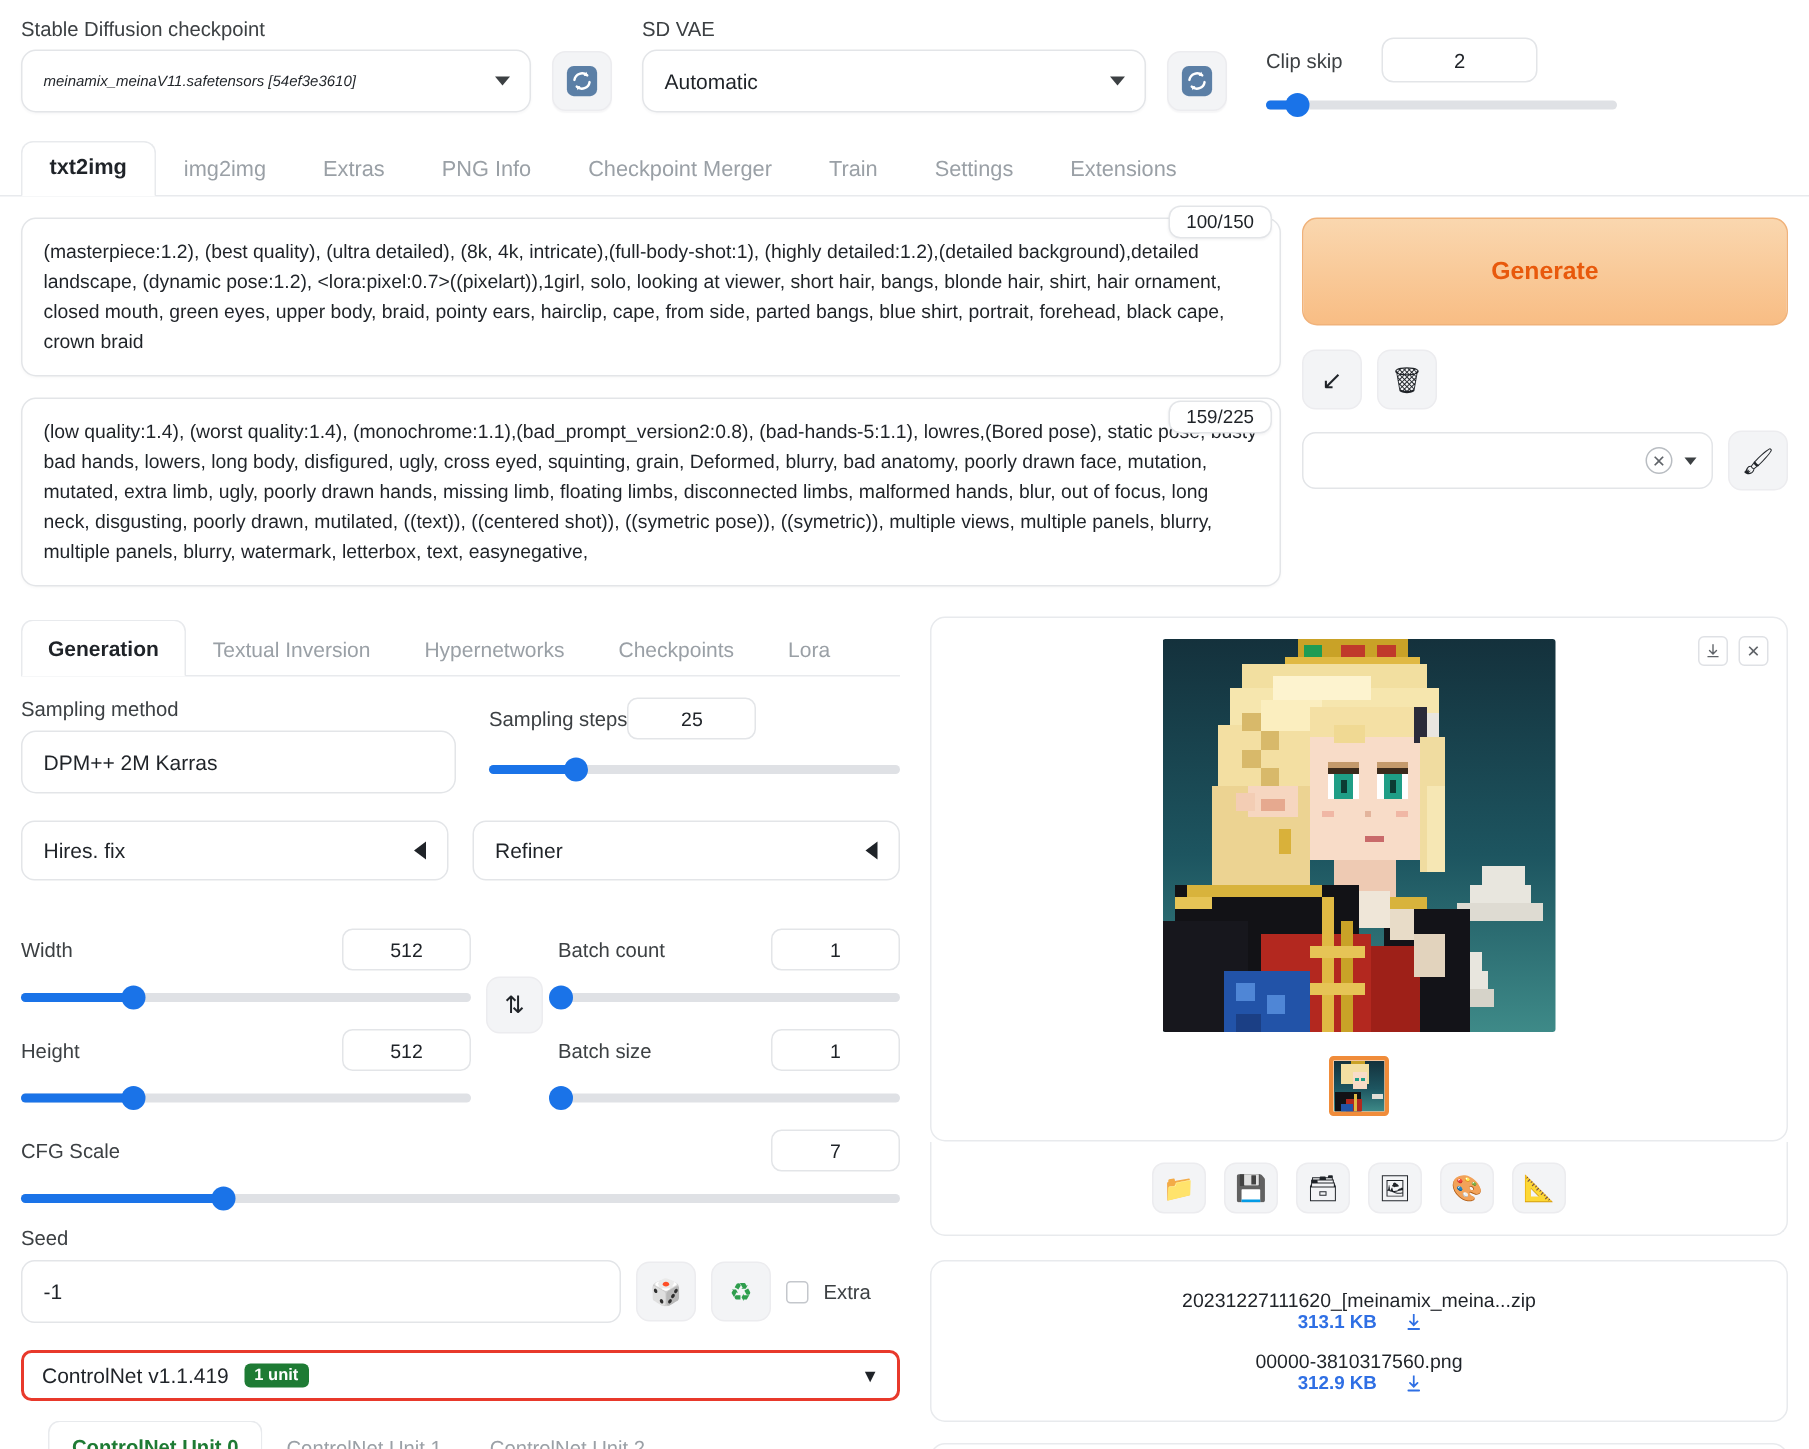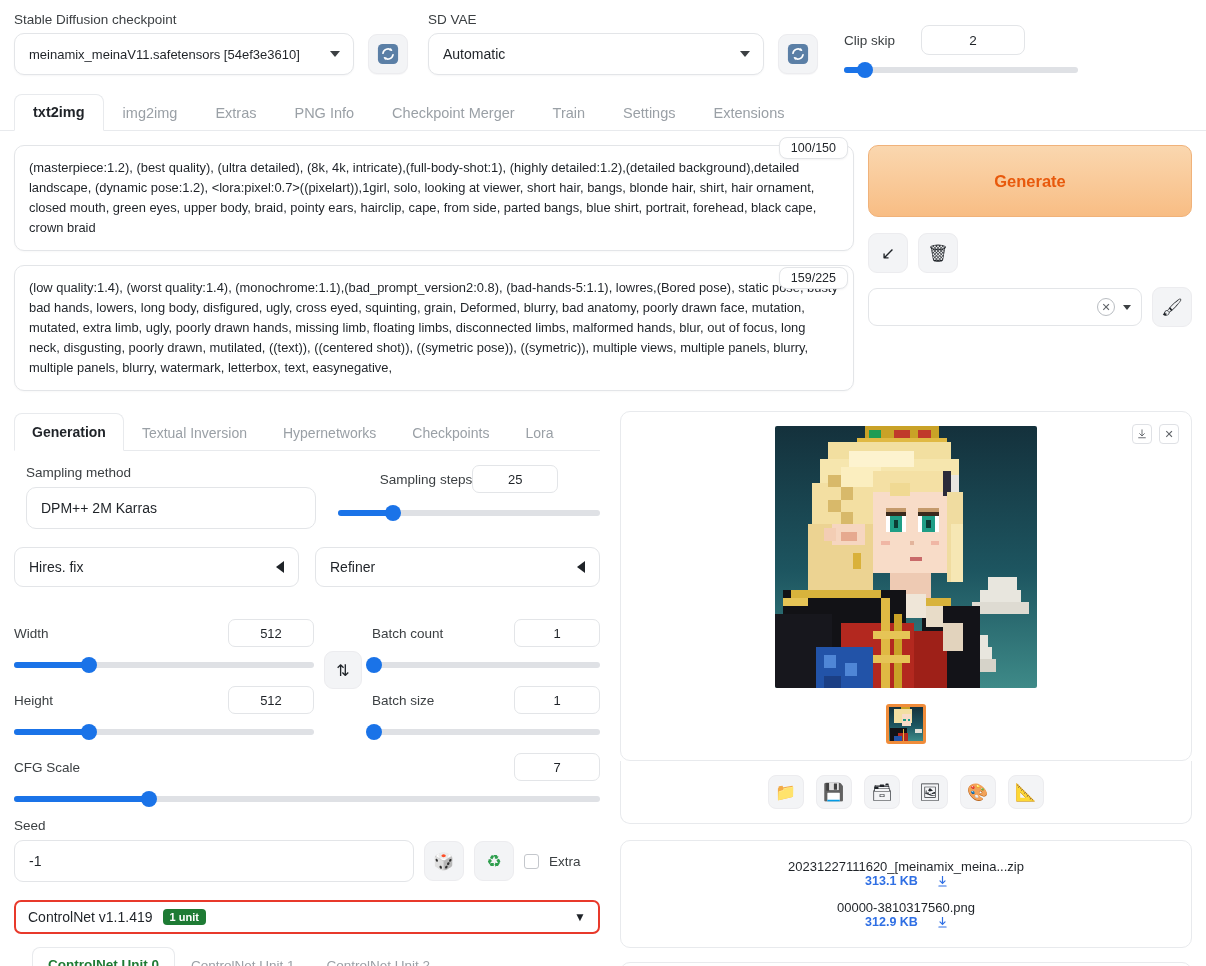--- a/index.html
+++ b/index.html
@@ -194,21 +194,21 @@
 </head>
 <body>
 
 <div class="page">
 
   <div class="topbar">
 
     <div class="field-group" style="width:340px;">
       <div class="field-label">Stable Diffusion checkpoint</div>
       <div class="select-box">
-        <span style="font-size:13px;">meinamix_meinaV11.safetensors [54ef3e3610]</span>
+        <span style="font-size:10px;font-style:italic;">meinamix_meinaV11.safetensors [54ef3e3610]</span>
         <span class="caret"></span>
       </div>
     </div>
 
     <div style="display:flex;align-items:flex-end;padding-bottom:1px;margin-left:14px;">
       <div class="icon-btn">
         <svg class="refresh-glyph" viewBox="0 0 24 24">
           <rect x="1" y="1" width="22" height="22" rx="5" fill="#5b7fa6"></rect>
           <path d="M6.5 11.2a5.6 5.6 0 0 1 9.3-3.3M17.5 12.8a5.6 5.6 0 0 1-9.3 3.3" stroke="#fff" stroke-width="1.8" fill="none" stroke-linecap="round"></path>
           <path d="M15.2 5.2l1 2.9-3 .2z" fill="#fff"></path>
@@ -298,30 +298,30 @@
     <div class="left-pane">
 
       <div class="subtabs">
         <div class="subtab active">Generation</div>
         <div class="subtab">Textual Inversion</div>
         <div class="subtab">Hypernetworks</div>
         <div class="subtab">Checkpoints</div>
         <div class="subtab">Lora</div>
       </div>
 
-      <div style="display:flex; gap:22px; margin-top:14px;margin-left:12px;">
+      <div style="display:flex; gap:22px; margin-top:14px;">
         <div style="width:290px;">
           <div class="row-label">Sampling method</div>
           <div class="dd" style="margin-top:7px;">
             <span>DPM++ 2M Karras</span>
             <span class="caret"></span>
           </div>
         </div>
         <div style="flex:1;">
-          <div style="display:flex;align-items:center;justify-content:center;">
+          <div style="display:flex;align-items:center;justify-content:flex-start;">
             <span class="row-label">Sampling steps</span>
             <span class="num-field">25</span>
           </div>
           <div class="slider" style="margin-top:17px;">
             <div class="fill" style="width:21%"></div>
             <div class="knob" style="left:21%"></div>
           </div>
         </div>
       </div>
 

